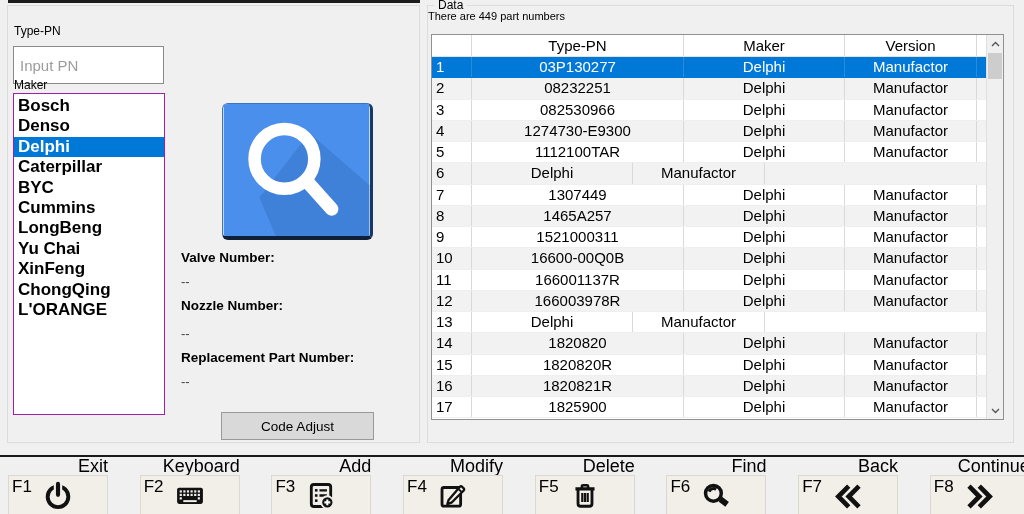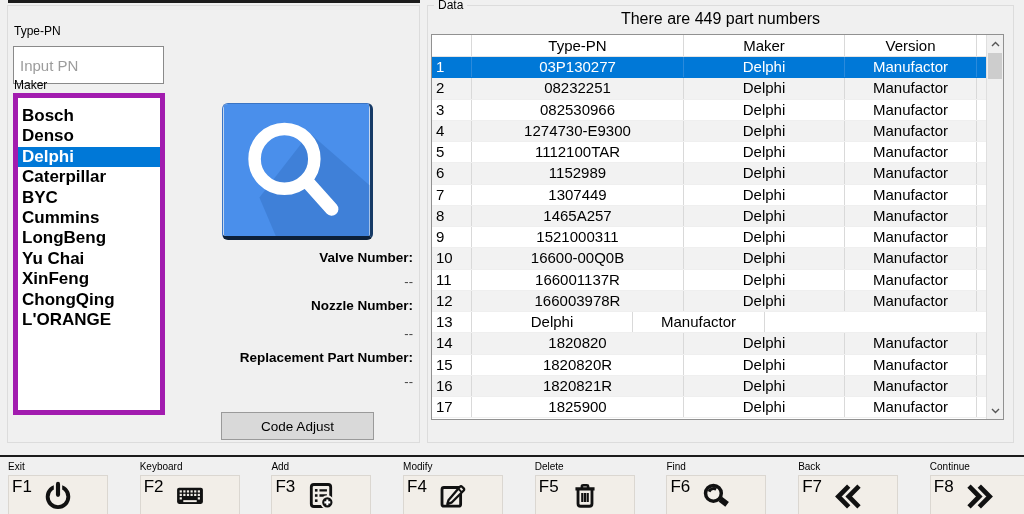--- a/index.html
+++ b/index.html
@@ -20,40 +20,40 @@
 
   #topbar-dark{left:8px;top:0;width:412px;height:3px;background:#1c1c1c}
 
   
   .small-label{position:absolute;font-size:12px;line-height:14px}
   #pn-input{position:absolute;left:5px;top:40px;width:151px;height:38px;
     border:1px solid #8a8a8a;background:#fff;box-sizing:border-box;
     font-family:"Liberation Sans",sans-serif;font-size:15px;padding:0 6px;outline:none}
   #pn-input::placeholder{color:#9c9c9c;opacity:1}
   #maker-listbox{position:absolute;left:5px;top:87px;width:152px;height:322px;
-    border:5px solid #a21caf;background:#fff;box-sizing:border-box;overflow:hidden;padding-top:8px}
+    border:1px solid #a21caf;background:#fff;box-sizing:border-box;overflow:hidden;padding-top:2px}
   .lb-item{font-weight:bold;font-size:17px;line-height:20.4px;padding-left:4px;
     white-space:nowrap;cursor:default}
   .lb-item.sel{background:#0078d7;color:#fff}
 
   
   .search-btn{position:absolute;left:214px;top:97px;width:151px;height:137px;
     border-radius:6px;overflow:hidden;cursor:pointer;padding:0;background:none;
     border-top:1px solid #3a74c4;border-left:1px solid #3a74c4;
     border-right:3px solid #163a66;border-bottom:4px solid #0d2038}
   .search-btn svg{display:block}
-  .mid-text{position:absolute;left:173px;width:232px;text-align:right}
+  .mid-text{position:absolute;left:173px;width:232px;text-align:left}
   .mid-label{font-weight:bold;font-size:13.5px}
   .mid-value{font-size:13px;color:#444}
   #code-adjust{position:absolute;left:213px;top:406px;width:153px;height:28px;
     background:#d9d9d9;border:1px solid #9a9a9a;box-sizing:border-box;
     font-family:"Liberation Sans",sans-serif;font-size:13.5px;cursor:pointer}
 
   
-  #count-text{position:absolute;left:0;right:0;top:4px;text-align:center;font-size:16px}
+  #count-text{position:absolute;left:0;right:0;top:4px;text-align:left;font-size:11px}
   #part-table{position:absolute;left:3px;top:28px;width:573px;height:386px;
     border:1px solid #919191;background:#fff;box-sizing:border-box;overflow:hidden}
   #theader{display:flex;height:22px;font-size:15px;line-height:22px;background:#fff;
     border-bottom:1px solid #e3e3e3;box-sizing:border-box}
   .hcell{box-sizing:border-box;text-align:center;border-right:1px solid #d9d9d9;overflow:hidden}
   .trow{display:flex;height:21.25px;font-size:15px;line-height:20.5px;
     border-bottom:1px solid #efefef;box-sizing:border-box;cursor:default}
   .trow.alt{background:#f2f2f2}
   .trow.sel{background:#0078d7;color:#fff;border-bottom-color:#0078d7}
   .tcell{box-sizing:border-box;text-align:center;border-right:1px solid #d9d9d9;overflow:hidden}
@@ -71,21 +71,21 @@
     display:flex;align-items:center;justify-content:center}
   #vscroll .arr.up{top:0}
   #vscroll .arr.down{bottom:0}
   #vscroll .thumb{position:absolute;left:1px;right:1px;top:18px;height:26px;background:#cdcdcd}
 
   
   #fsep{left:0;top:455px;width:1024px;height:2px;background:#1b1b1b}
   #function-bar{position:absolute;left:8px;top:459px;width:1100px;height:55px;
     display:flex;gap:31.7px}
   .fslot{flex:0 0 100px;width:100px;position:relative}
-  .flabel{text-align:left;font-size:10px;height:16px;line-height:15px}
+  .flabel{text-align:right;font-size:18px;height:16px;line-height:15px}
   .fbtn{position:relative;height:44px;background:#f2eee8;border:1px solid #dbd7d1;
     box-sizing:border-box;cursor:pointer}
   .fkey{position:absolute;left:3px;top:1px;font-size:17px}
   .ficon{position:absolute;left:50%;top:4px;transform:translateX(-50%)}
   .ficon svg{display:block}
 </style>
 </head>
 <body>
 
 <div id="topbar-dark" class="abs"></div>
@@ -178,21 +178,20 @@
         </div>
         <div class="trow">
           <div class="tcell c-num">5</div>
           <div class="tcell c-type_pn">1112100TAR</div>
           <div class="tcell c-maker">Delphi</div>
           <div class="tcell c-version">Manufactor</div>
           <div class="tcell c-fill"></div>
         </div>
         <div class="trow alt">
           <div class="tcell c-num">6</div>
-          <div class="tcell c-type_pn">1152989</div>
           <div class="tcell c-maker">Delphi</div>
           <div class="tcell c-version">Manufactor</div>
           <div class="tcell c-fill"></div>
         </div>
         <div class="trow">
           <div class="tcell c-num">7</div>
           <div class="tcell c-type_pn">1307449</div>
           <div class="tcell c-maker">Delphi</div>
           <div class="tcell c-version">Manufactor</div>
           <div class="tcell c-fill"></div>

